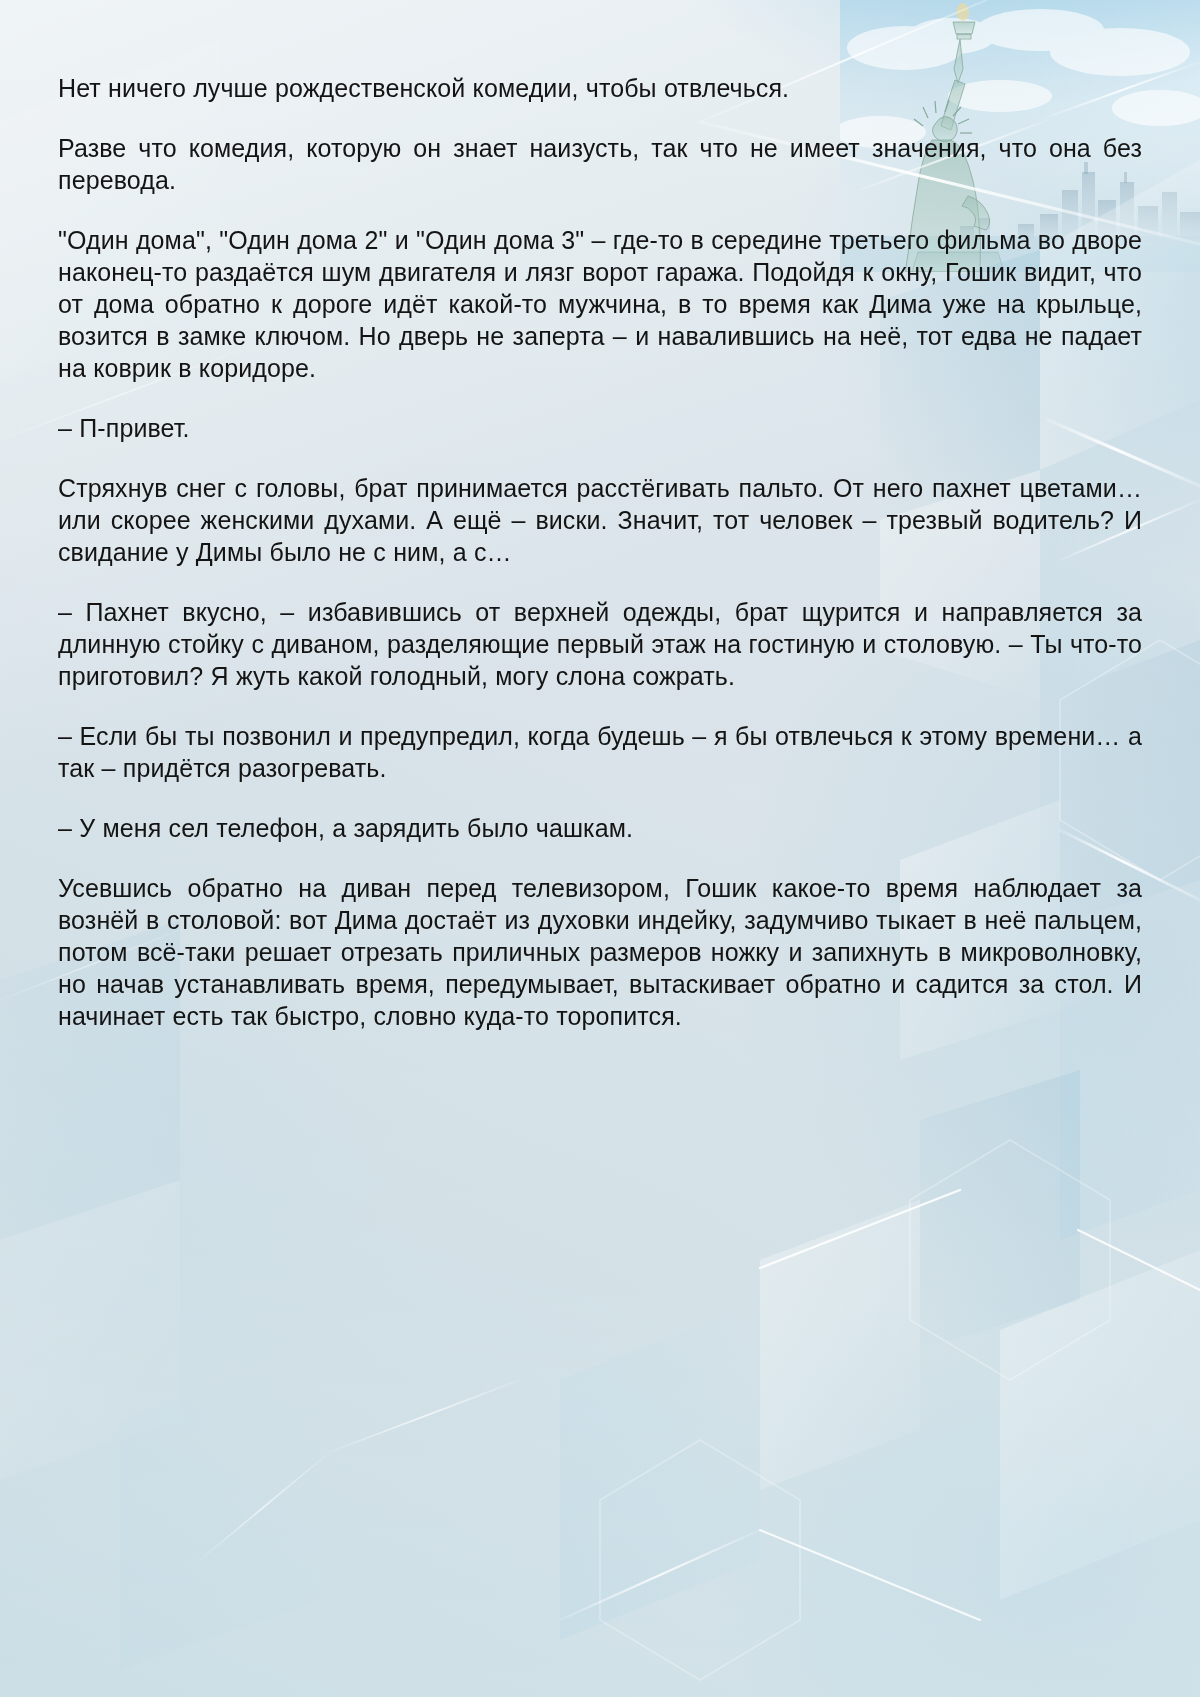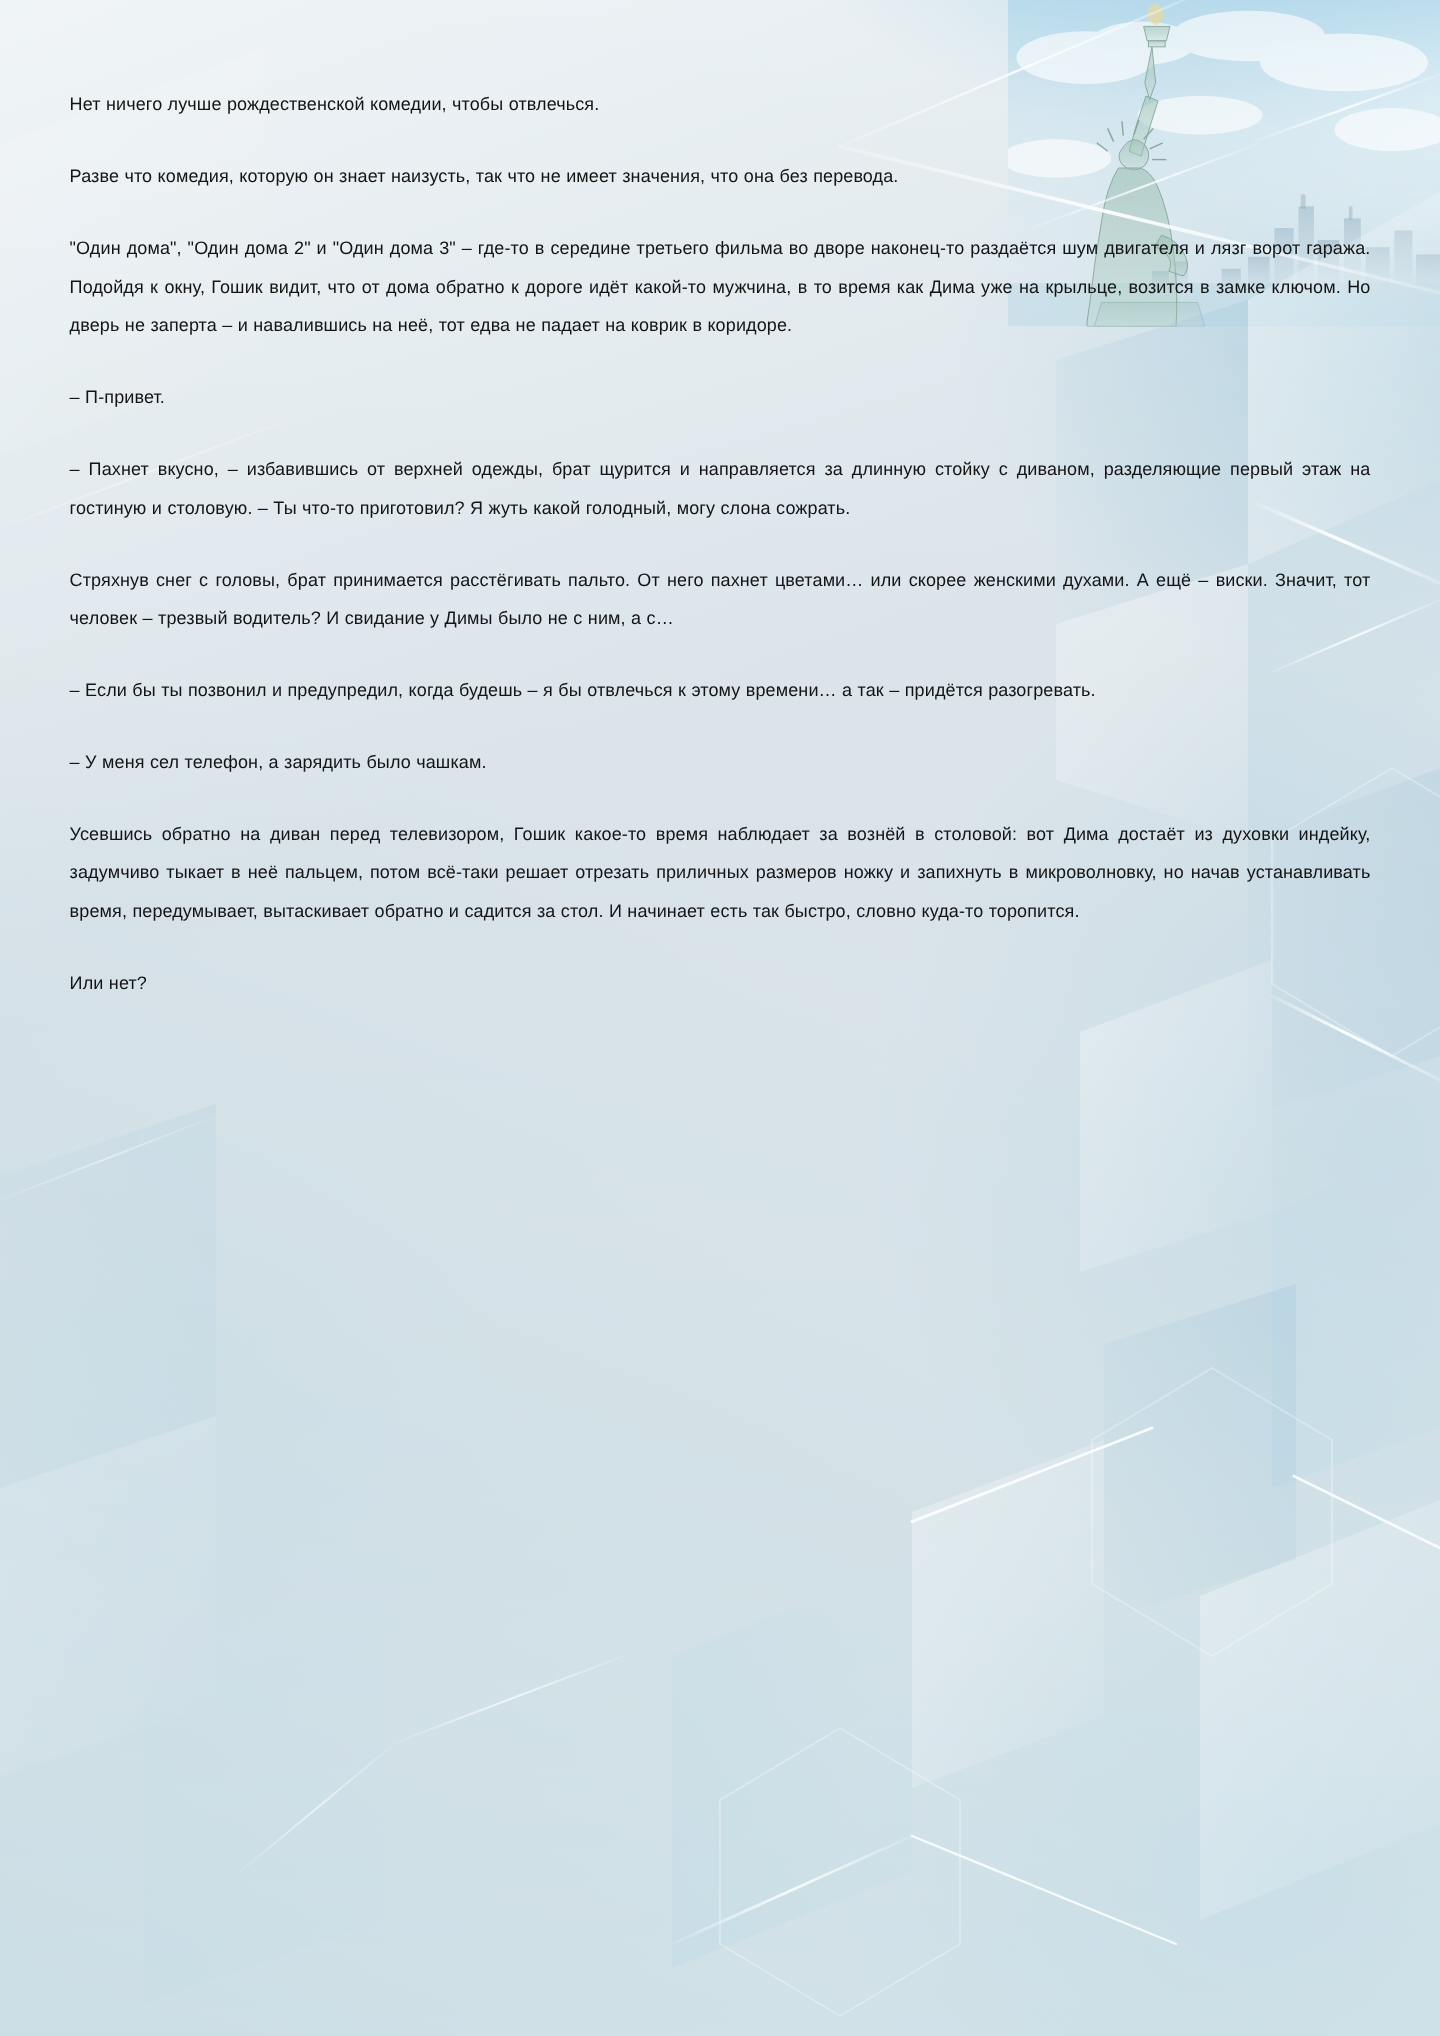--- a/index.html
+++ b/index.html
@@ -55,21 +55,21 @@
   #content {
     position: absolute;
     left: 0; top: 0;
     width: 1200px;
     padding: 72px 58px 40px 58px;
     box-sizing: border-box;
     z-index: 5;
   }
 
   .para {
-    font-size: 15px;
+    font-size: 25px;
     line-height: 32px;
     color: #141414;
     text-align: justify;
     margin: 0 0 28px 0;
     letter-spacing: 0.1px;
     word-spacing: 0.2px;
   }
 
   .para.last { text-align: left; }
   .para.short { text-align: left; }
@@ -249,22 +249,21 @@
       <polygon points="700,1440 800,1500 800,1620 700,1680 600,1620 600,1500"></polygon>
     </g>
   </svg>
 
   <div id="content">
 
     <p class="para short">Нет ничего лучше рождественской комедии, чтобы отвлечься.</p>
     <p class="para">Разве что комедия, которую он знает наизусть, так что не имеет значения, что она без перевода.</p>
     <p class="para">"Один дома", "Один дома 2" и "Один дома 3" – где-то в середине третьего фильма во дворе наконец-то раздаётся шум двигателя и лязг ворот гаража. Подойдя к окну, Гошик видит, что от дома обратно к дороге идёт какой-то мужчина, в то время как Дима уже на крыльце, возится в замке ключом. Но дверь не заперта – и навалившись на неё, тот едва не падает на коврик в коридоре.</p>
     <p class="para short">– П-привет.</p>
+    <p class="para">Стряхнув снег с головы, брат принимается расстёгивать пальто. От него пахнет цветами… или скорее женскими духами. А ещё – виски. Значит, тот человек – трезвый водитель? И свидание у Димы было не с ним, а с…</p>
     <p class="para">– Пахнет вкусно, – избавившись от верхней одежды, брат щурится и направляется за длинную стойку с диваном, разделяющие первый этаж на гостиную и столовую. – Ты что-то приготовил? Я жуть какой голодный, могу слона сожрать.</p>
-    <p class="para">Стряхнув снег с головы, брат принимается расстёгивать пальто. От него пахнет цветами… или скорее женскими духами. А ещё – виски. Значит, тот человек – трезвый водитель? И свидание у Димы было не с ним, а с…</p>
     <p class="para">– Если бы ты позвонил и предупредил, когда будешь – я бы отвлечься к этому времени… а так – придётся разогревать.</p>
     <p class="para short">– У меня сел телефон, а зарядить было чашкам.</p>
     <p class="para">Усевшись обратно на диван перед телевизором, Гошик какое-то время наблюдает за вознёй в столовой: вот Дима достаёт из духовки индейку, задумчиво тыкает в неё пальцем, потом всё-таки решает отрезать приличных размеров ножку и запихнуть в микроволновку, но начав устанавливать время, передумывает, вытаскивает обратно и садится за стол. И начинает есть так быстро, словно куда-то торопится.</p>
-    <p class="para short last">Или нет?</p>
 
   </div>
 
 </div>
 
 </body></html>

